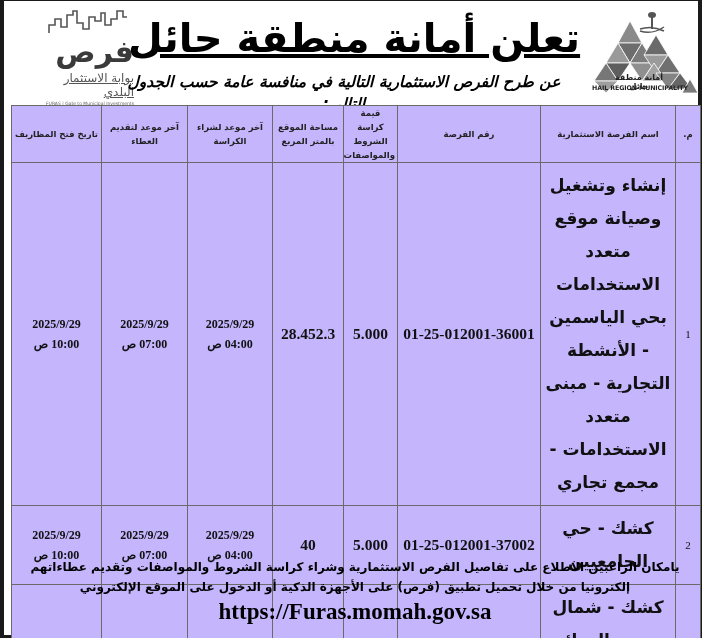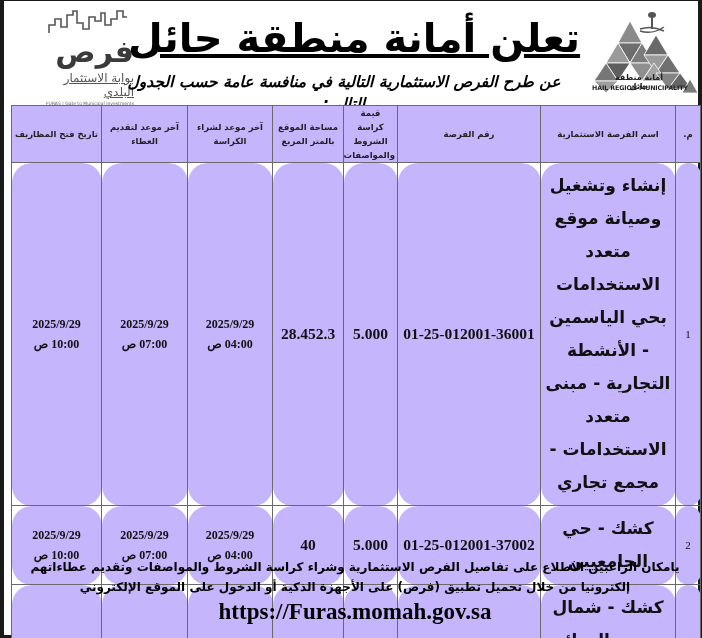--- a/index.html
+++ b/index.html
@@ -32,21 +32,21 @@
 
     .hail-logo { position: absolute; left: 582px; top: 4px; width: 114px; height: 92px; }
     .hail-caption-ar { position: absolute; left: 605px; top: 72px; width: 60px; text-align: center; font-size: 8px; font-weight: bold; direction: rtl; color: #222; }
     .hail-caption-en { position: absolute; left: 588px; top: 83px; width: 100px; font-size: 6.3px; font-weight: bold; color: #222; white-space: nowrap; letter-spacing: -0.1px; }
 
     
     .table-wrap { position: absolute; left: 7px; top: 104px; width: 689px; }
     table { border-collapse: collapse; width: 689px; direction: rtl; table-layout: fixed; }
     td, th { border: 1.5px solid #6a6a6a; background: #c4b5fd; text-align: center; vertical-align: middle; }
     th { font-size: 8.5px; font-weight: bold; line-height: 14px; color: #222; height: 44px; padding: 0 2px; }
-    td { font-family: "Liberation Serif", serif; font-weight: bold; font-size: 15.5px; color: #111; padding: 0 2px; border-radius: 20px; }
+    td { font-family: "Liberation Serif", serif; font-weight: bold; font-size: 15.5px; color: #111; padding: 0 2px; }
     td.num-cell { font-size: 11px; font-weight: normal; }
     td.name-cell { font-family: "DejaVu Sans", sans-serif; font-size: 17px; line-height: 33px; text-align: center; padding: 6px 4px; }
     td.date-cell { line-height: 20px; font-size: 12px; }
     .date-line { display: block; }
     .time-line { display: block; direction: rtl; }
 
     
     .footer { position: absolute; left: 0; top: 556px; width: 702px; text-align: center; direction: rtl; }
     .footer-line { font-weight: bold; font-size: 12px; line-height: 20px; color: #000; }
     .footer-url { font-family: "Liberation Serif", serif; font-weight: bold; font-size: 23px; line-height: 30px; color: #000; direction: ltr; }

